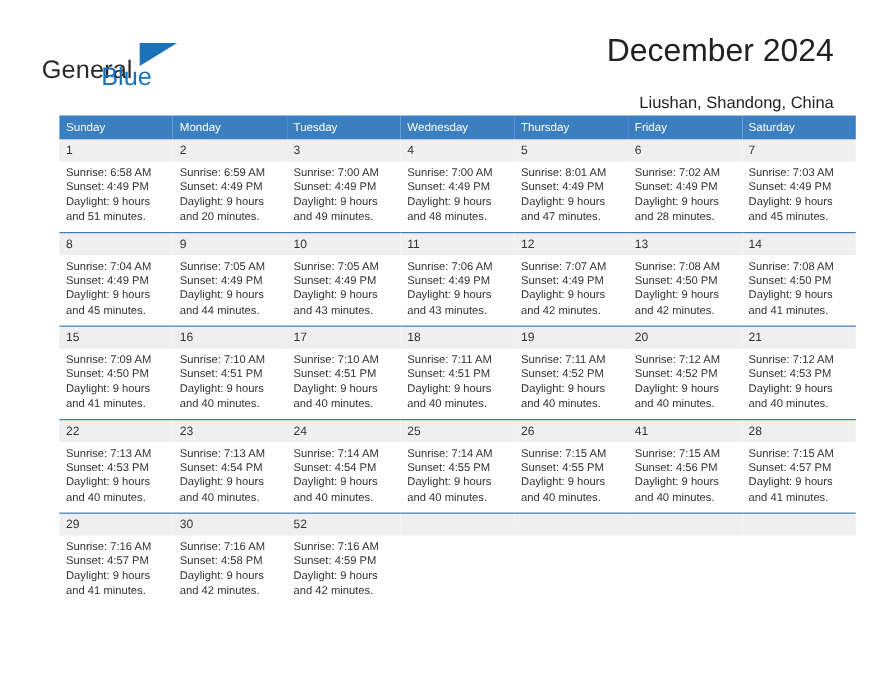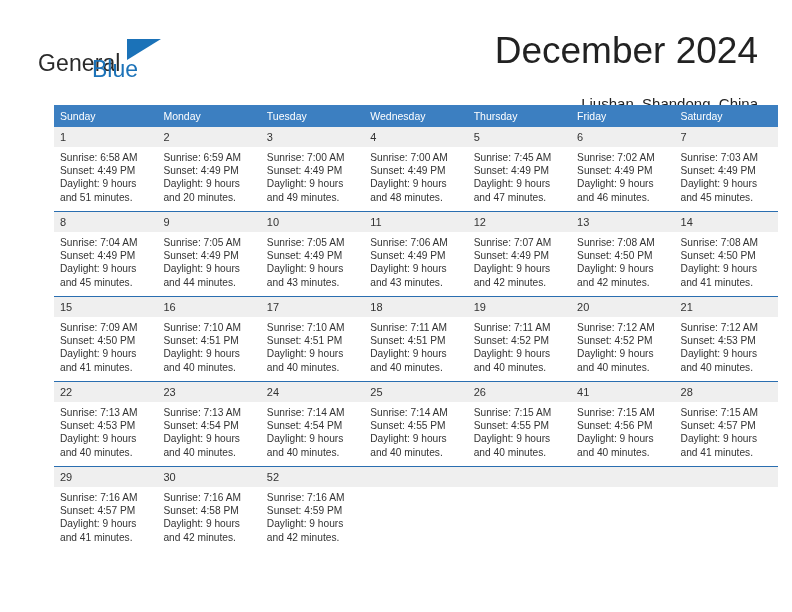--- a/index.html
+++ b/index.html
@@ -68,21 +68,21 @@
     line-height: 1;
     white-space: nowrap;
   }
   .title-block {
     position: absolute;
     right: 0;
     top: 0;
     text-align: right;
   }
   .cal-title {
-    font-size: 37px;
+    font-size: 29px;
     color: #222222;
     line-height: 1.15;
     white-space: nowrap;
     font-weight: normal;
     margin: 0;
     text-align: center;
   }
   .cal-subtitle {
     font-size: 15px;
     color: #222222;
@@ -227,35 +227,35 @@
                 <div>Sunset: 4:49 PM</div>
                 <div>Daylight: 9 hours</div>
                 <div>and 48 minutes.</div>
               </div>
             </div>
           </td>
           <td>
             <div class="cell-inner">
               <div class="daynum">5</div>
               <div class="daytext">
-                <div>Sunrise: 7:45 AM</div>
+                <div>Sunrise: 8:01 AM</div>
                 <div>Sunset: 4:49 PM</div>
                 <div>Daylight: 9 hours</div>
                 <div>and 47 minutes.</div>
               </div>
             </div>
           </td>
           <td>
             <div class="cell-inner">
               <div class="daynum">6</div>
               <div class="daytext">
                 <div>Sunrise: 7:02 AM</div>
                 <div>Sunset: 4:49 PM</div>
                 <div>Daylight: 9 hours</div>
-                <div>and 46 minutes.</div>
+                <div>and 28 minutes.</div>
               </div>
             </div>
           </td>
           <td>
             <div class="cell-inner">
               <div class="daynum">7</div>
               <div class="daytext">
                 <div>Sunrise: 7:03 AM</div>
                 <div>Sunset: 4:49 PM</div>
                 <div>Daylight: 9 hours</div>

